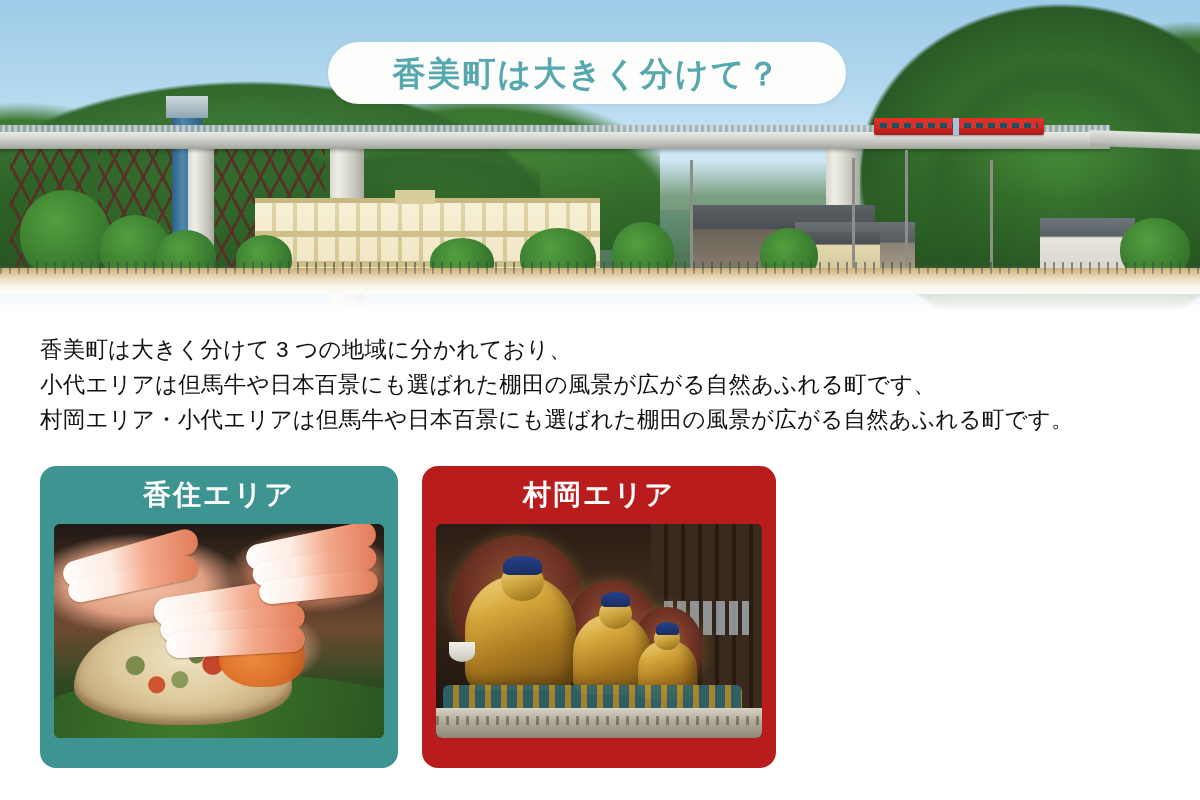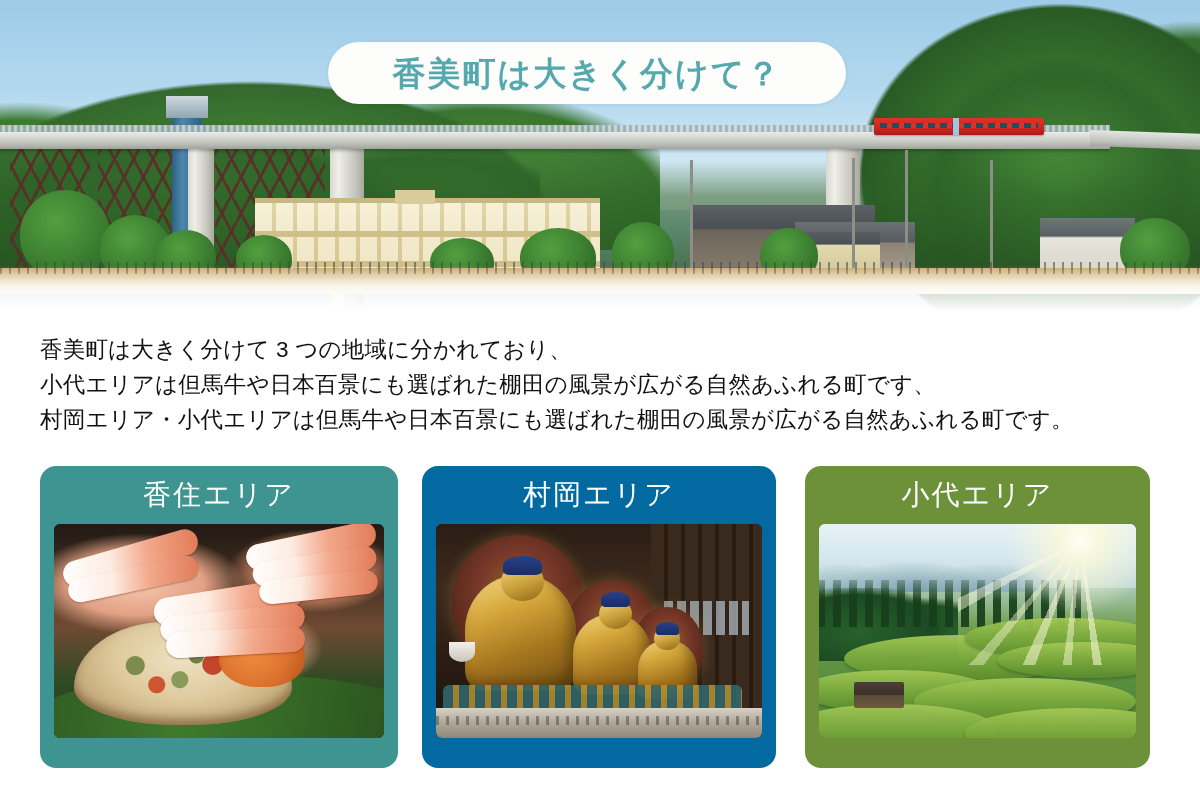--- a/index.html
+++ b/index.html
@@ -221,21 +221,21 @@
     box-sizing: border-box;
     overflow: hidden;
   }
   .card .card-title {
     height: 58px;
     display: flex;
     align-items: center;
     justify-content: center;
     color: #ffffff;
     font-size: 28px;
-    font-weight: normal;
+    font-weight: bold;
     letter-spacing: 2px;
     line-height: 1;
   }
   .card .card-photo {
     position: relative;
     margin: 0 14px 16px 14px;
     height: 214px;
     border-radius: 6px;
     overflow: hidden;
     background: #222;
@@ -483,21 +483,21 @@
       <div class="crab-leg" style="left:32%; top:40%; width:44%; height:12%; transform:rotate(-6deg);"></div>
       <div class="crab-leg" style="left:34%; top:49%; width:42%; height:12%; transform:rotate(-3deg);"></div>
       <div class="crab-leg" style="left:2%;  top:10%; width:42%; height:12%; transform:rotate(-16deg);"></div>
       <div class="crab-leg" style="left:4%;  top:20%; width:40%; height:11%; transform:rotate(-12deg);"></div>
       <div class="crab-leg" style="left:58%; top:4%;  width:40%; height:12%; transform:rotate(-12deg);"></div>
       <div class="crab-leg" style="left:60%; top:14%; width:38%; height:11%; transform:rotate(-9deg);"></div>
       <div class="crab-leg" style="left:62%; top:24%; width:36%; height:11%; transform:rotate(-6deg);"></div>
     </div>
   </div>
 
-  <div class="card" id="card-muraoka" style="background:#0369a1">
+  <div class="card" id="card-muraoka" style="background:#b91c1c">
     <div class="card-title">村岡エリア</div>
     <div class="card-photo">
       <div class="photo-buddha"></div>
       <div class="temple-wall"></div>
       <div class="temple-win"></div>
 
       <div class="halo" style="left:5%;  top:5%;  width:40%; height:62%;"></div>
       <div class="halo" style="left:40%; top:26%; width:28%; height:48%;"></div>
       <div class="halo" style="left:60%; top:39%; width:22%; height:38%;"></div>
 
@@ -512,35 +512,14 @@
       <div class="buddha" style="left:62%; top:54%; width:18%; height:28%;"></div>
       <div class="buddha-head" style="left:67%; top:48%; width:8%; height:11%;"></div>
       <div class="buddha-hair" style="left:67.5%; top:46%; width:7%; height:6%;"></div>
 
       <div class="lotus-row"></div>
       <div class="gong"></div>
       <div class="altar"></div>
     </div>
   </div>
 
-  <div class="card" id="card-ojiro" style="background:#6c9139">
-    <div class="card-title">小代エリア</div>
-    <div class="card-photo">
-      <div class="photo-terrace"></div>
-      <div class="t-sky"></div>
-      <div class="far-mtn"></div>
-      <div class="conifer-mass"></div>
-      <div class="conifers"></div>
-
-      <div class="terrace" style="left:8%;  top:52%; width:72%; height:22%;"></div>
-      <div class="terrace" style="left:46%; top:44%; width:62%; height:18%;"></div>
-      <div class="terrace" style="left:56%; top:55%; width:56%; height:17%;"></div>
-      <div class="terrace" style="left:-6%; top:68%; width:60%; height:20%;"></div>
-      <div class="terrace" style="left:30%; top:72%; width:70%; height:22%;"></div>
-      <div class="terrace" style="left:-10%;top:84%; width:66%; height:24%;"></div>
-      <div class="terrace" style="left:46%; top:86%; width:70%; height:24%;"></div>
-
-      <div class="hut"></div>
-      <div class="sunburst"></div>
-    </div>
-  </div>
 
 </div>
 
 </body></html>

